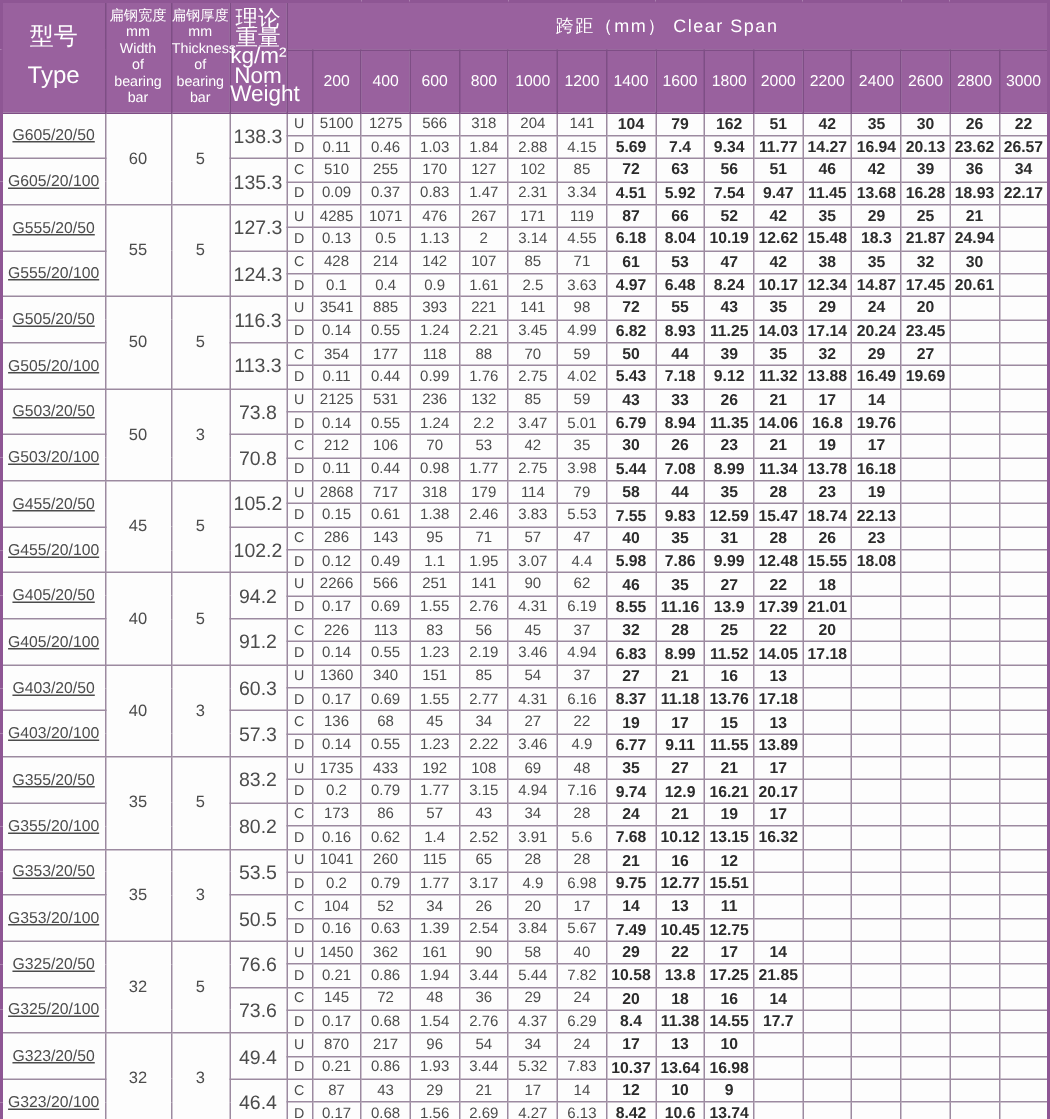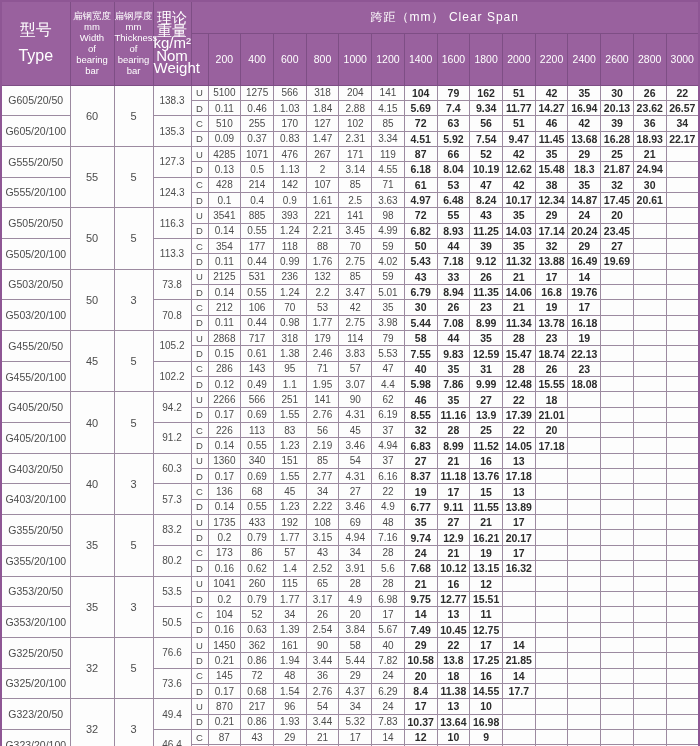--- a/index.html
+++ b/index.html
@@ -20,41 +20,41 @@
     background: #99619e;
     color: #ffffff;
     font-weight: normal;
     border: 1px solid #7e4e85;
     padding: 0;
     white-space: pre-line;
     text-align: center;
     vertical-align: middle;
   }
   tr.hrow1 { height: 32px; }
-  tr.hrow2 { height: 52px; }
+  tr.hrow2 { height: 42px; }
   th.th-type   { font-size: 16px; line-height: 26px; }
   th.th-width, th.th-thick { font-size: 9.5px; line-height: 11px; margin-top: 29px; }
   th.th-weight { font-size: 15px; line-height: 12.5px; }
   th.th-span   { font-size: 12px; letter-spacing: 1px; }
   th.th-num    { font-size: 10.5px; }
   
   tbody td {
     border: 1px solid #9c8aa0;
     background: #fdfdfd;
     color: #4c4c4c;
     text-align: center;
     vertical-align: middle;
     padding: 0;
     font-size: 10px;
     overflow: hidden;
   }
   tbody tr { height: 15.35px; }
-  td.type-cell   { font-size: 10.5px; }
+  td.type-cell   { font-size: 10.5px; text-decoration: underline; }
   td.width-cell, td.thick-cell { font-size: 11px; }
-  td.weight-cell { font-size: 10px; }
+  td.weight-cell { font-size: 13px; }
   td.letter-cell { font-size: 9.5px; }
   td.val { font-size: 10px; }
   td.b   { font-weight: bold; color: #2b2b2b; font-size: 10.5px; }
 </style>
 </head>
 <body>
 
 <table class="load-table">
   <colgroup>
     <col style="width:69px">

